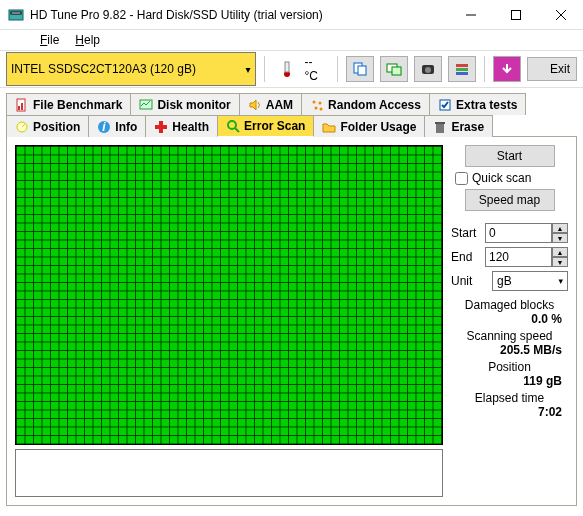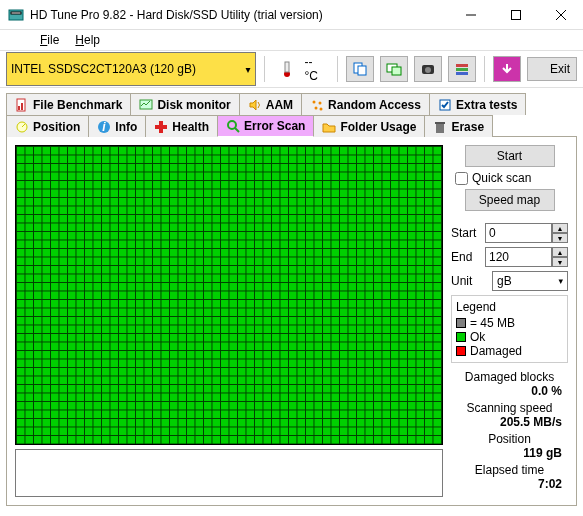--- a/index.html
+++ b/index.html
@@ -20,21 +20,21 @@
 .drive-select .arrow { font-size: 10px; }
 .tool-sep { width:1px; height:26px; background:#ccc; margin:0 2px; }
 .tool-btn { width: 28px; height: 26px; border: 1px solid #adadad; background: #e1e1e1; display: flex; align-items: center; justify-content: center; cursor: pointer; }
 .tool-btn.nb { border:1px solid transparent; background:transparent; }
 .exit-btn { width: 50px; height: 24px; border: 1px solid #adadad; background: #e1e1e1; cursor: pointer; margin-left:auto; display:flex; align-items:center; justify-content:center;padding-left:16px; }
 
 .tabs-wrap { padding: 4px 6px 6px 6px; }
 .tabs { display: flex; flex-wrap: wrap; }
 .tab { height: 22px; border: 1px solid #aca899; border-bottom: none; background: #f0f0f0; display: flex; align-items: center; gap: 4px; padding: 0 8px; cursor: pointer; position: relative; bottom: -1px; margin-right: -1px; white-space: nowrap; font-weight: bold; }
 .tab.row2 { }
-.tab.active { background: #f0abfc; z-index: 2; bottom: -1px; border-bottom: 1px solid #fff; }
+.tab.active { background: #fde047; z-index: 2; bottom: -1px; border-bottom: 1px solid #fff; }
 .tab-icon { width: 14px; height: 14px; }
 
 .content { border: 1px solid #aca899; background: #fff; height: 370px; display: flex; padding: 8px; gap: 8px; }
 .left { width: 428px; display: flex; flex-direction: column; gap: 4px; }
 .grid-box { width: 428px; height: 300px; border: 1px solid #000; background: #00d000; position: relative; overflow: hidden; }
 .grid-box::before { content:""; position:absolute; inset:0;
   background-image: linear-gradient(to right, #004000 1px, transparent 1px), linear-gradient(to bottom, #004000 1px, transparent 1px);
   background-size: 8.5px 8.5px; }
 .bottom-box { flex:1; border:1px solid #7a7a7a; background:#fff; }
 
@@ -269,35 +269,20 @@
             </div>
       </div>
     </div>
     <div class="field-row">
       <label>Unit</label>
       <div class="unit-sel">
         <span>gB</span>
         <span style="font-size:9px;">▾</span>
       </div>
     </div>
-    <div class="legend">
-      <div class="legend-title">Legend</div>
-      <div class="legend-row">
-            <span class="sq gray"></span>
-            <span>= 45 MB</span>
-          </div>
-      <div class="legend-row">
-            <span class="sq green"></span>
-            <span>Ok</span>
-          </div>
-      <div class="legend-row">
-            <span class="sq red"></span>
-            <span>Damaged</span>
-          </div>
-    </div>
     <div class="stats">
       <div class="lbl">Damaged blocks</div>
       <div class="val">0.0 %</div>
       <div class="lbl">Scanning speed</div>
       <div class="val">205.5 MB/s</div>
       <div class="lbl">Position</div>
       <div class="val">119 gB</div>
       <div class="lbl">Elapsed time</div>
       <div class="val">7:02</div>
     </div>

